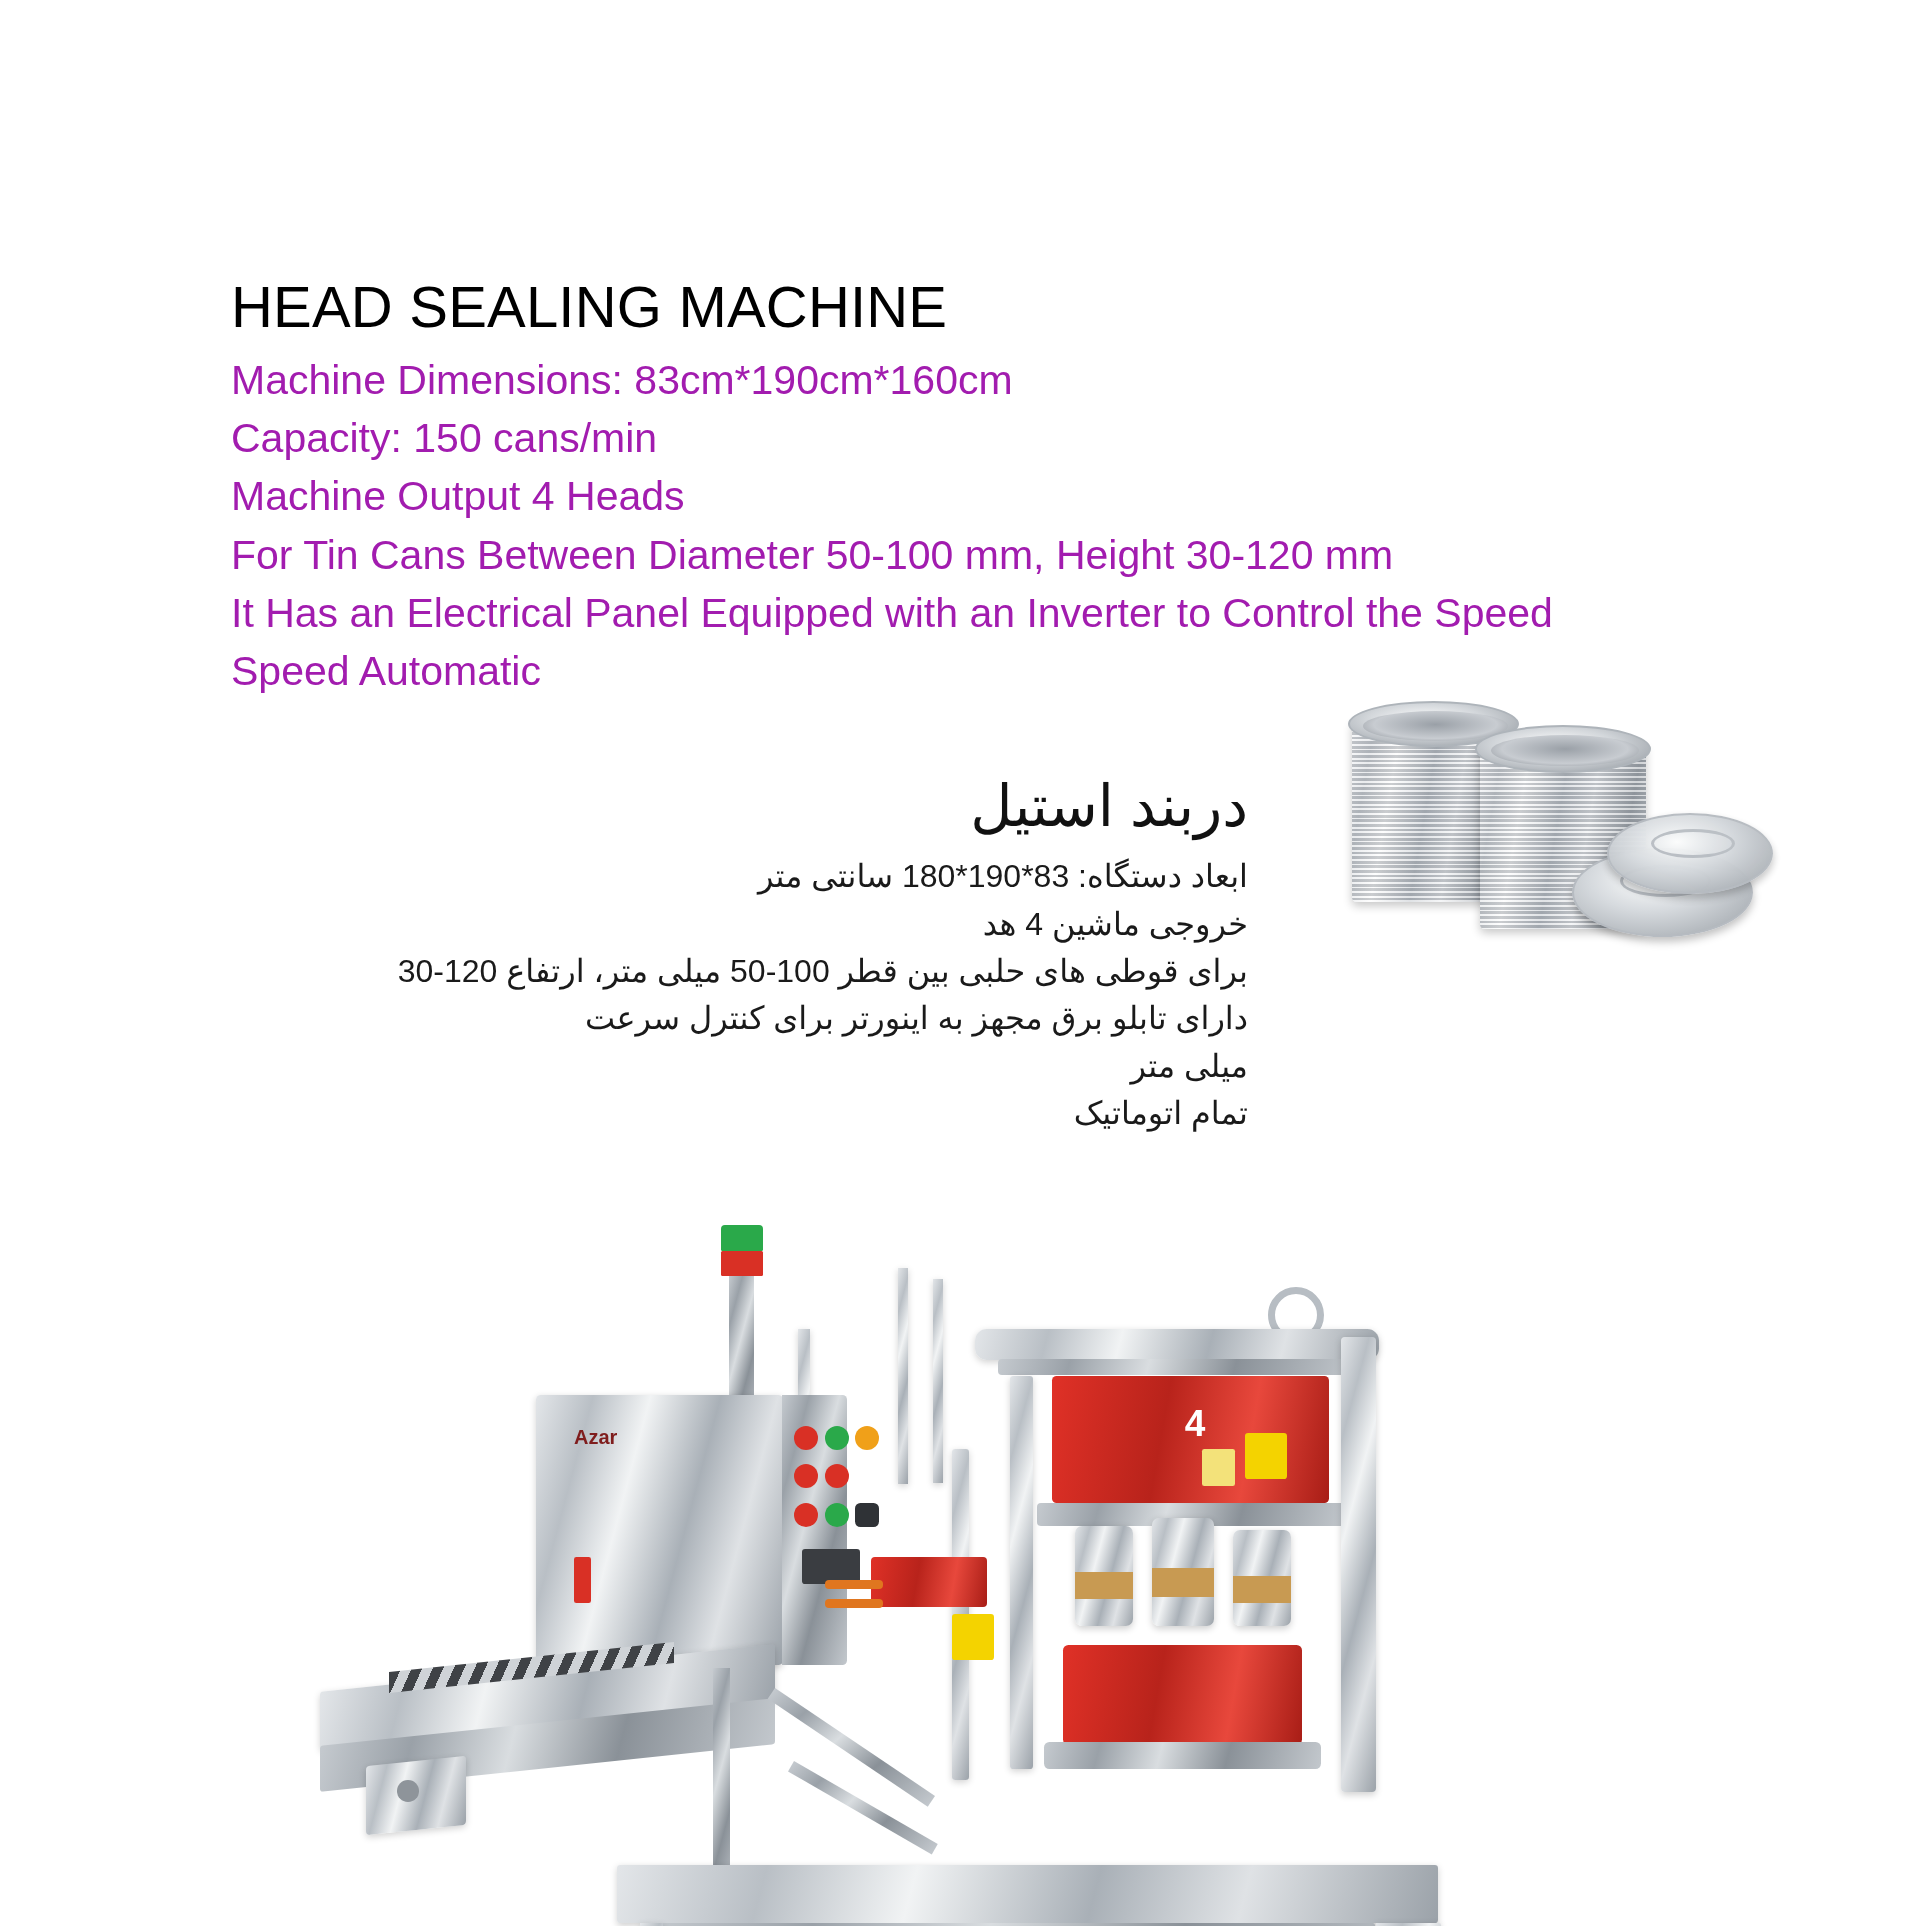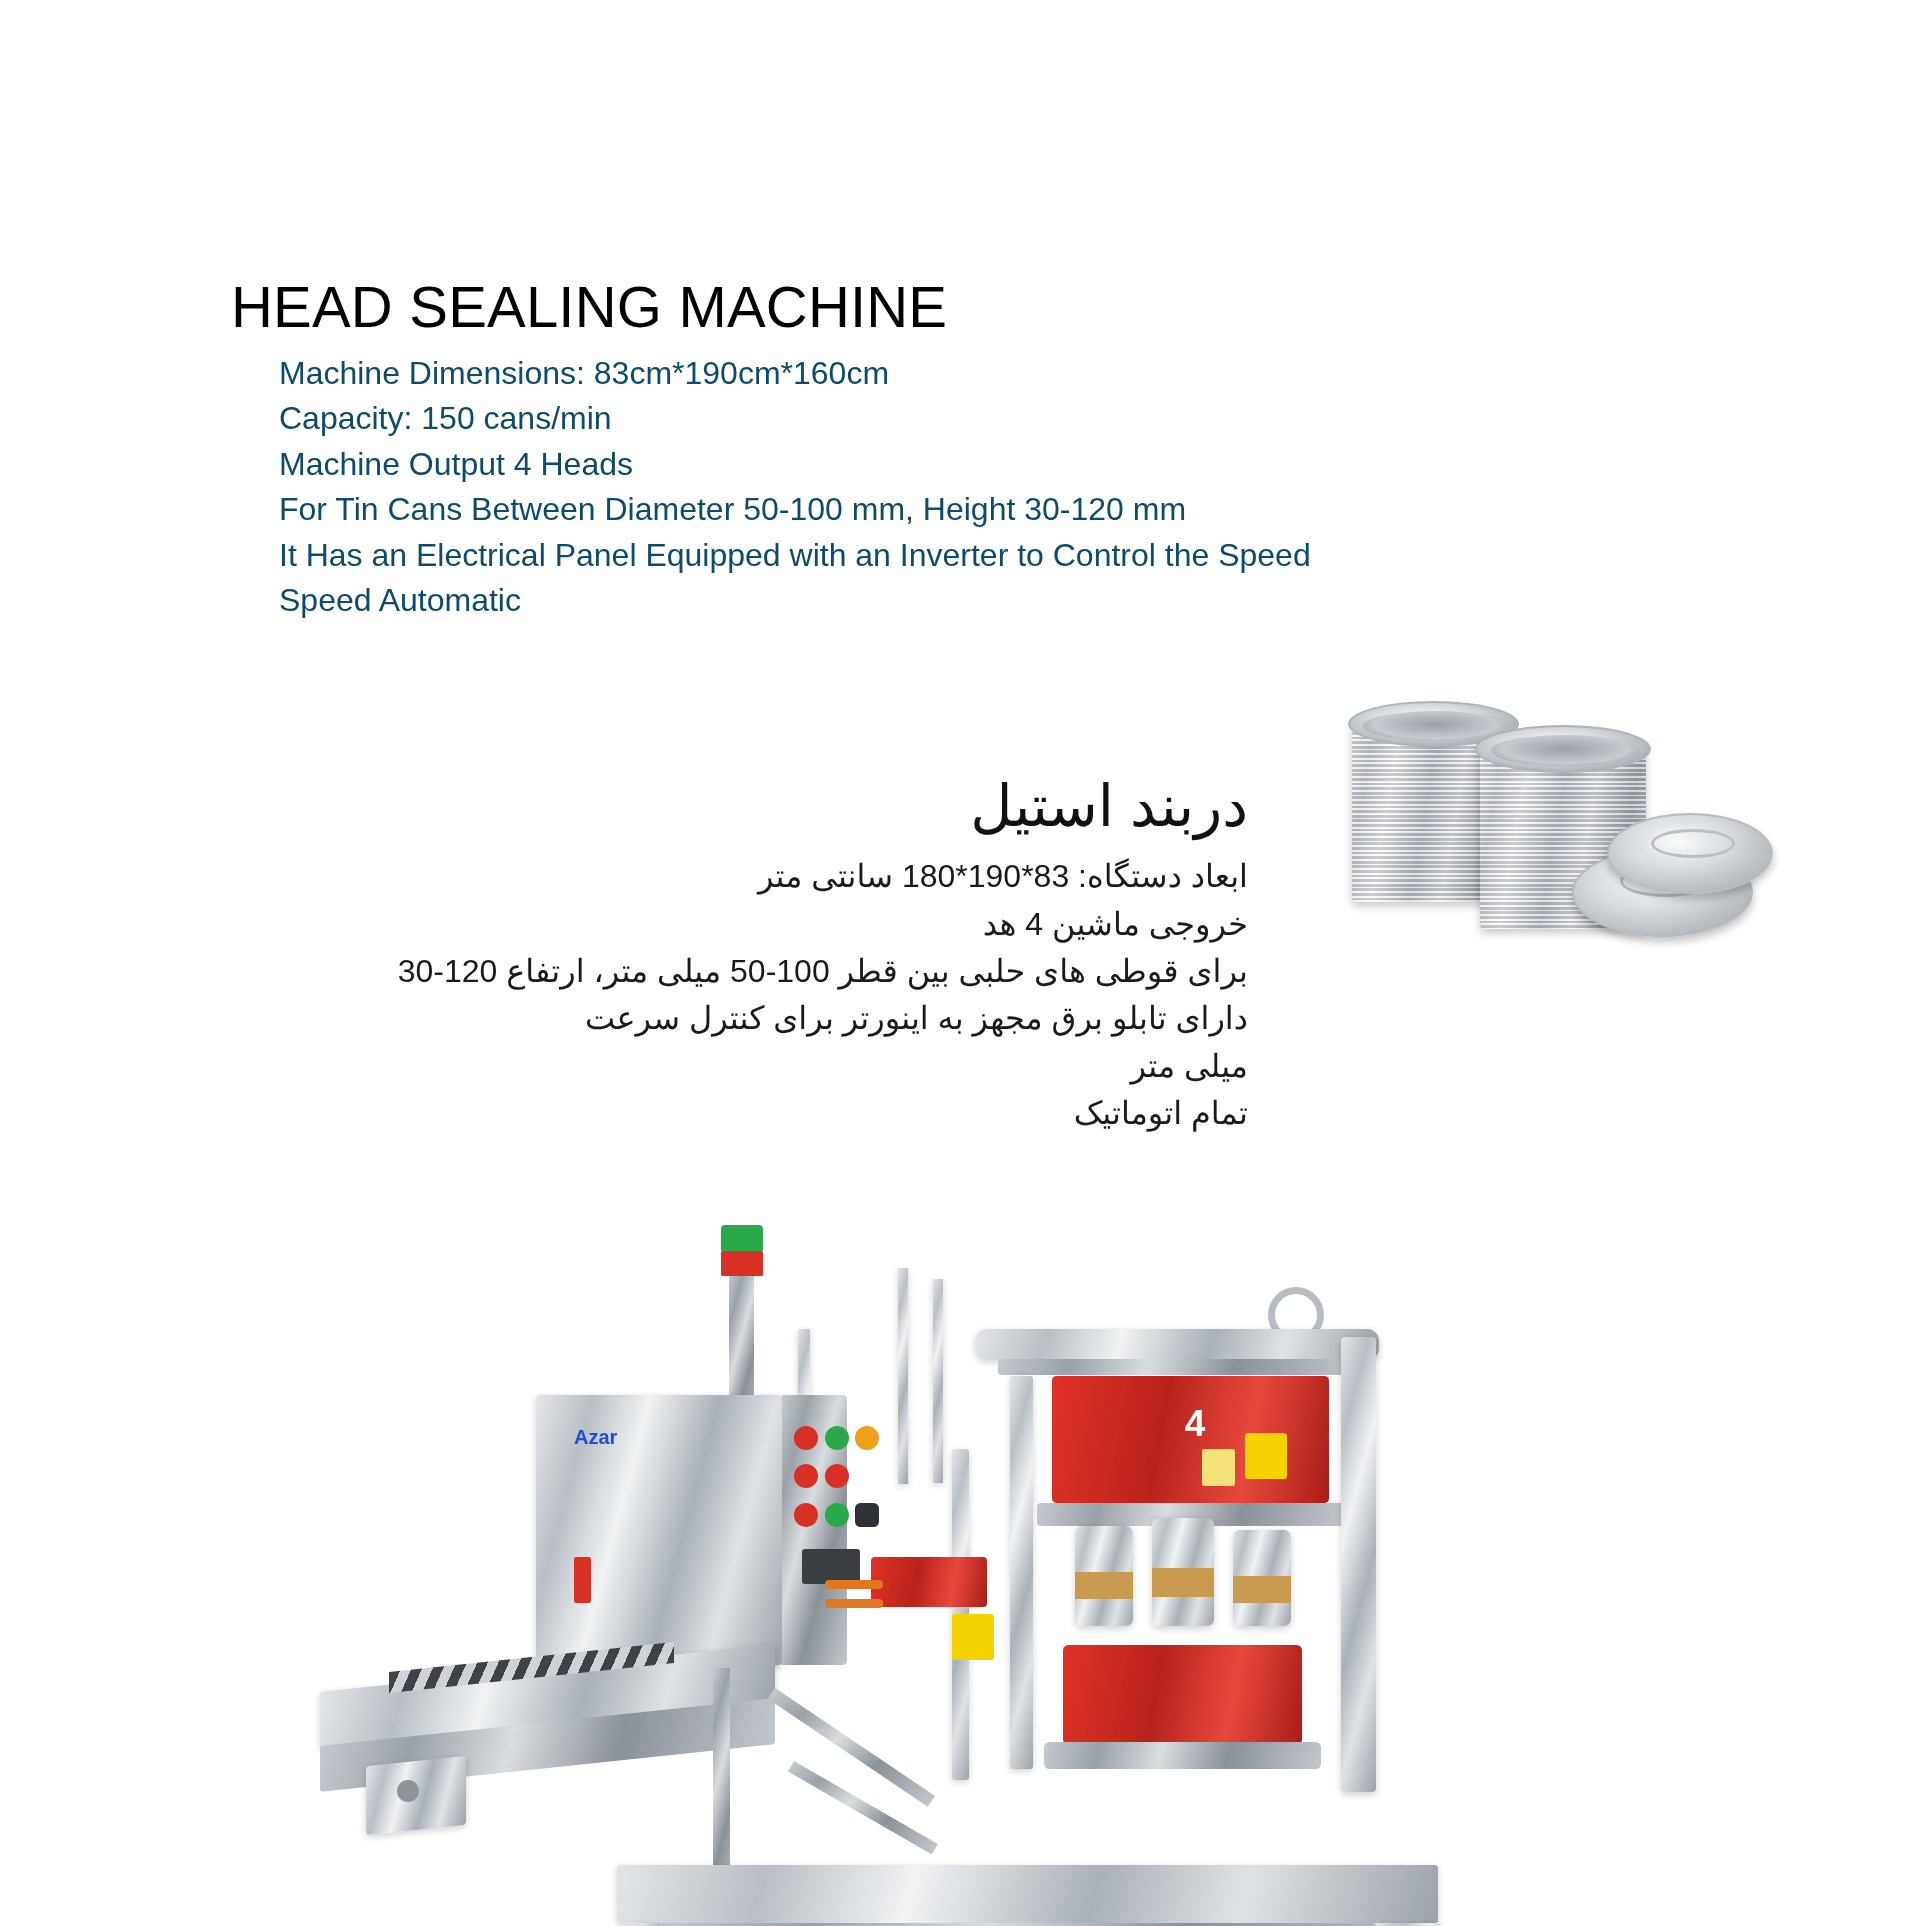--- a/index.html
+++ b/index.html
@@ -28,25 +28,24 @@
   }
   .en-title {
     font-size: 58px;
     font-weight: 400;
     letter-spacing: 0.2px;
     line-height: 1.05;
     margin: 0 0 13px 0;
     color: #000000;
   }
   .en-line {
-    font-size: 32px;
+    font-size: 41px;
     line-height: 1.42;
-    color: #0c4a6e;
+    color: #a21caf;
     white-space: pre;
-    margin-left: 48px;
   }
 
   
   .fa-block {
     position: absolute;
     left: 200px;
     top: 774px;
     width: 1048px;
     direction: rtl;
     text-align: right;
@@ -206,21 +205,21 @@
     <div class="m steel" style="left:613px; top:69px; width:10px; height:204px;"></div>
     <div class="m steel" style="left:478px; top:119px; width:11.6px; height:239px;"></div>
 
     <div class="m" style="left:948px; top:77px; width:42px; height:42px; border:7.7px solid #b7bdc3; border-radius:50%; background:transparent;"></div>
 
     <div class="m steel" style="left:655px; top:119px; width:404px; height:31px; border-radius:11.6px;"></div>
     <div class="m steel-dark" style="left:678px; top:149px; width:358px; height:16px; border-radius:3.9px;"></div>
 
     <div class="m steel" style="left:216px; top:185px; width:247px; height:270px; border-radius:4.6px;"></div>
     <div class="m steel-dark" style="left:462px; top:185px; width:65px; height:270px; border-radius:0 4.6px 4.6px 0;"></div>
-    <div class="m" style="left:254px; top:216px; width:77px; height:23px; color:#1d4ed8; font-size:20px; font-weight:700;">Azar</div>
+    <div class="m" style="left:254px; top:216px; width:77px; height:23px; color:#7f1d1d; font-size:20px; font-weight:700;">Azar</div>
 
     <div class="m" style="left:474px; top:216px; width:24px; height:24px; border-radius:50%; background:#d93025;"></div>
     <div class="m" style="left:505px; top:216px; width:24px; height:24px; border-radius:50%; background:#2aa94a;"></div>
     <div class="m" style="left:535px; top:216px; width:24px; height:24px; border-radius:50%; background:#f0a019;"></div>
     <div class="m" style="left:474px; top:254px; width:24px; height:24px; border-radius:50%; background:#d93025;"></div>
     <div class="m" style="left:505px; top:254px; width:24px; height:24px; border-radius:50%; background:#d93025;"></div>
     <div class="m" style="left:474px; top:293px; width:24px; height:24px; border-radius:50%; background:#d93025;"></div>
     <div class="m" style="left:505px; top:293px; width:24px; height:24px; border-radius:50%; background:#2aa94a;"></div>
     <div class="m" style="left:535px; top:293px; width:24px; height:24px; border-radius:5.4px; background:#2f3236;"></div>
     <div class="m" style="left:482px; top:339px; width:58px; height:35px; background:#3a3d41; border-radius:3.1px;"></div>

